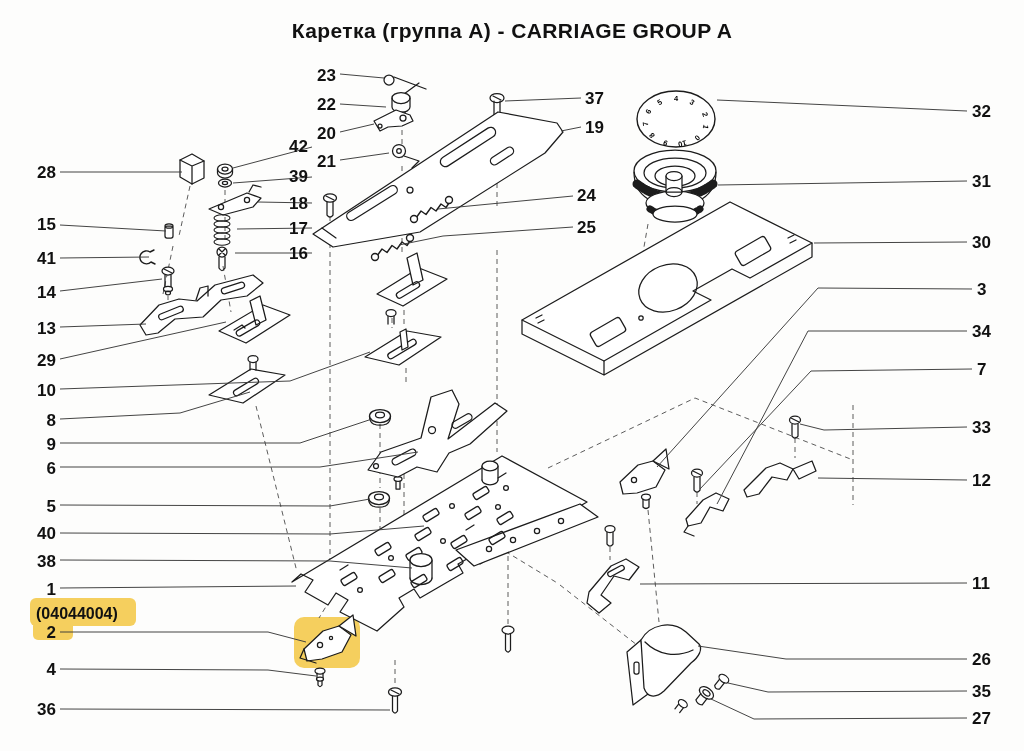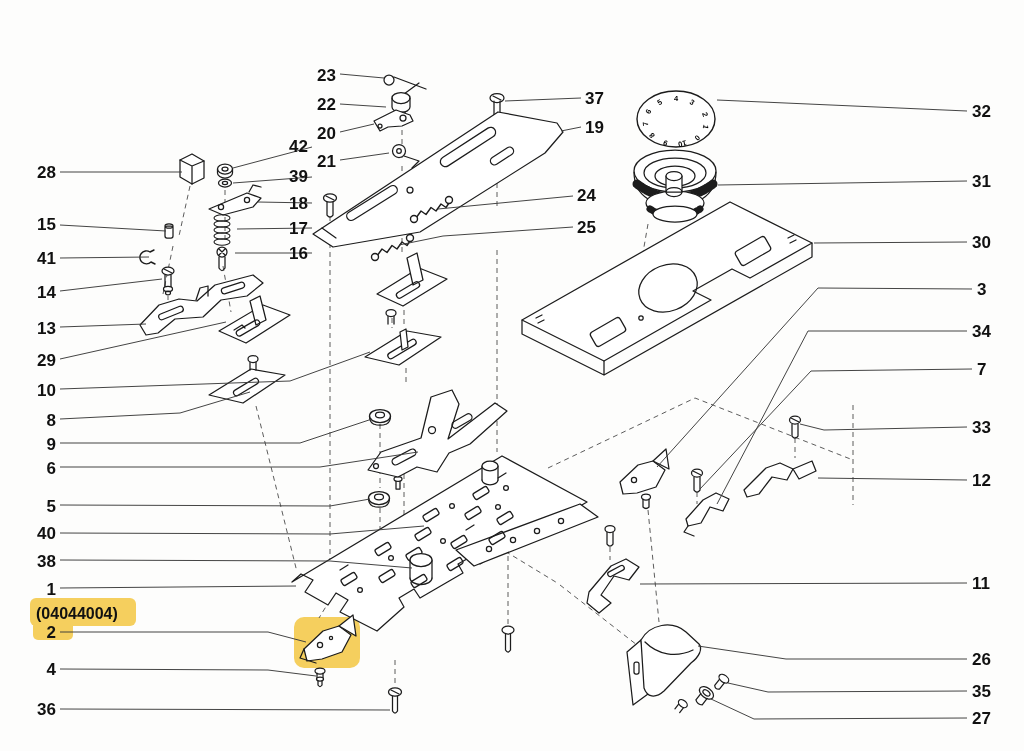--- a/index.html
+++ b/index.html
@@ -8,20 +8,21 @@
   .title{position:absolute;top:19px;left:0;width:100%;text-align:center;
          font-weight:bold;font-size:21px;color:#111;letter-spacing:.4px;}
   .title span{white-space:pre;}
   svg{position:absolute;left:0;top:0;}
   svg text{font-family:"Liberation Sans",sans-serif;}
 </style>
 </head>
 <body>
 
 <div class="page">
+  <div class="title"><span>Каретка (группа А)</span><span> - </span><span>CARRIAGE GROUP A</span></div>
 
   <svg id="diagram-svg" width="1024" height="751" viewBox="0 0 1024 751">
 
     <g id="highlights-group">
         <rect x="30" y="598" width="106" height="28" rx="6" fill="#f5cf5e"></rect>
         <rect x="33" y="621" width="40" height="19" rx="5" fill="#f5cf5e"></rect>
         <rect x="294" y="617" width="66" height="51" rx="10" fill="#f5cf5e"></rect>
       </g>
 
     <g stroke="#4a4a4a" stroke-width="0.9" fill="none" stroke-dasharray="5 4">

